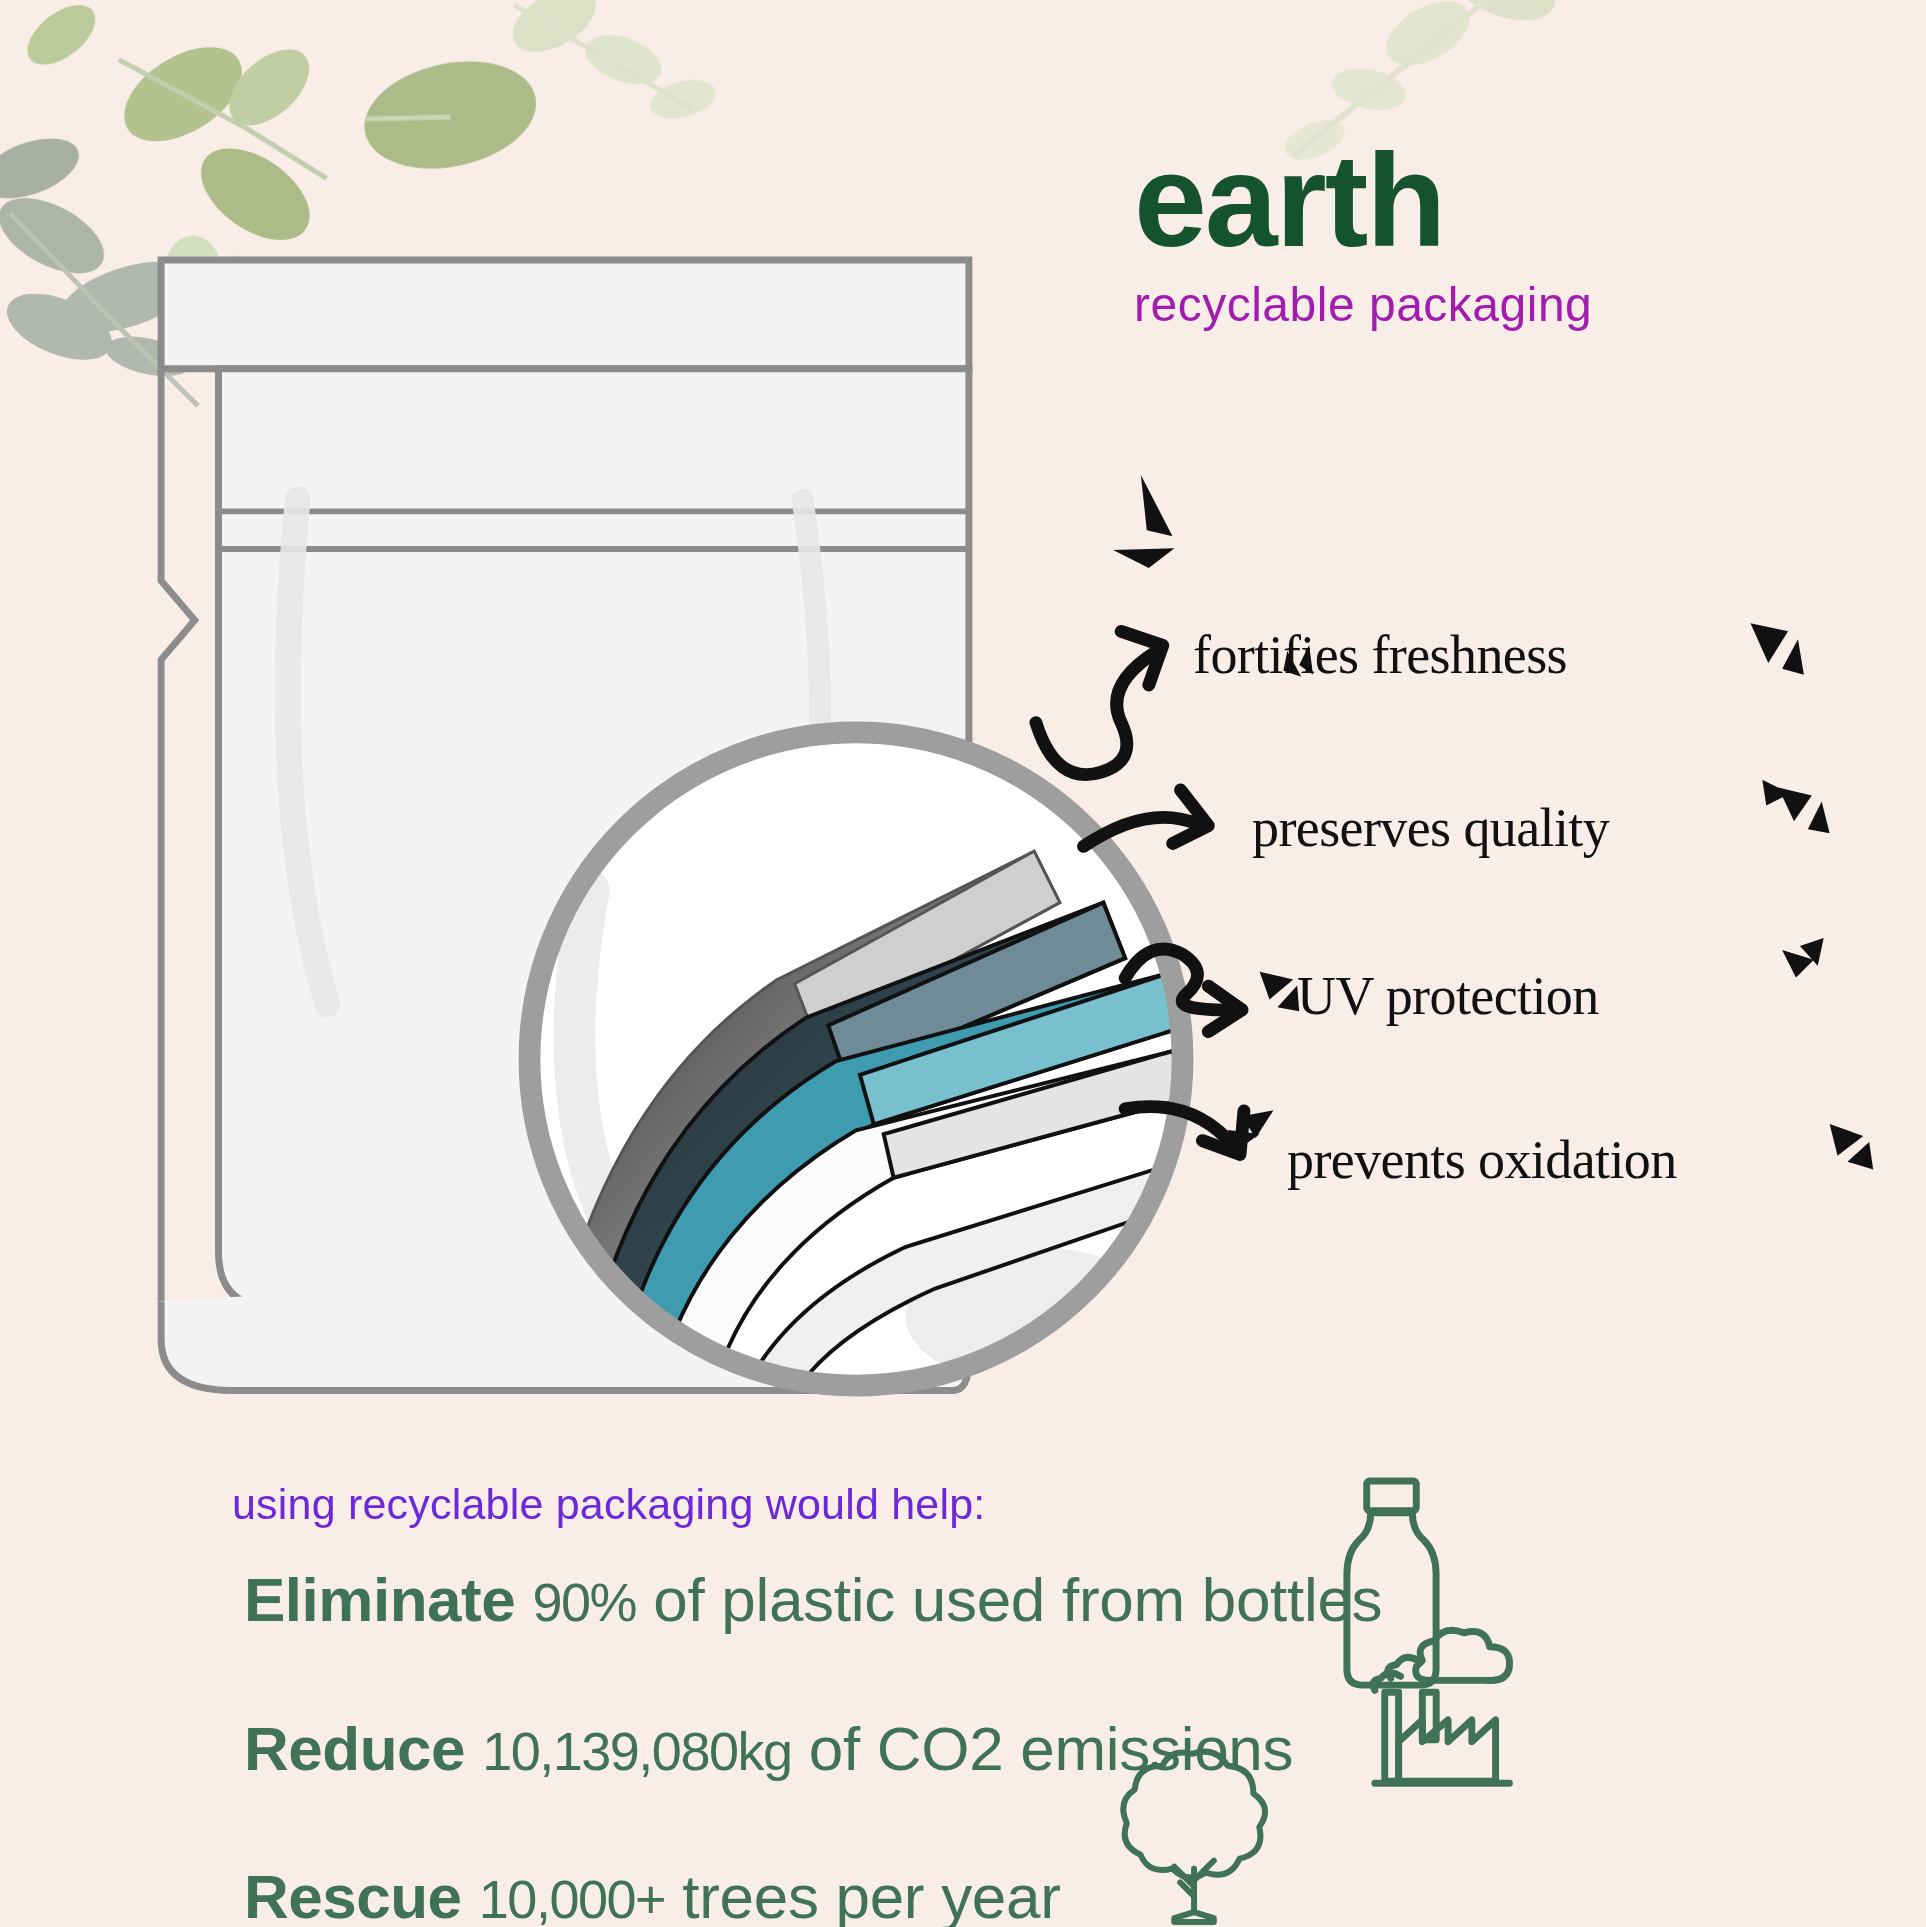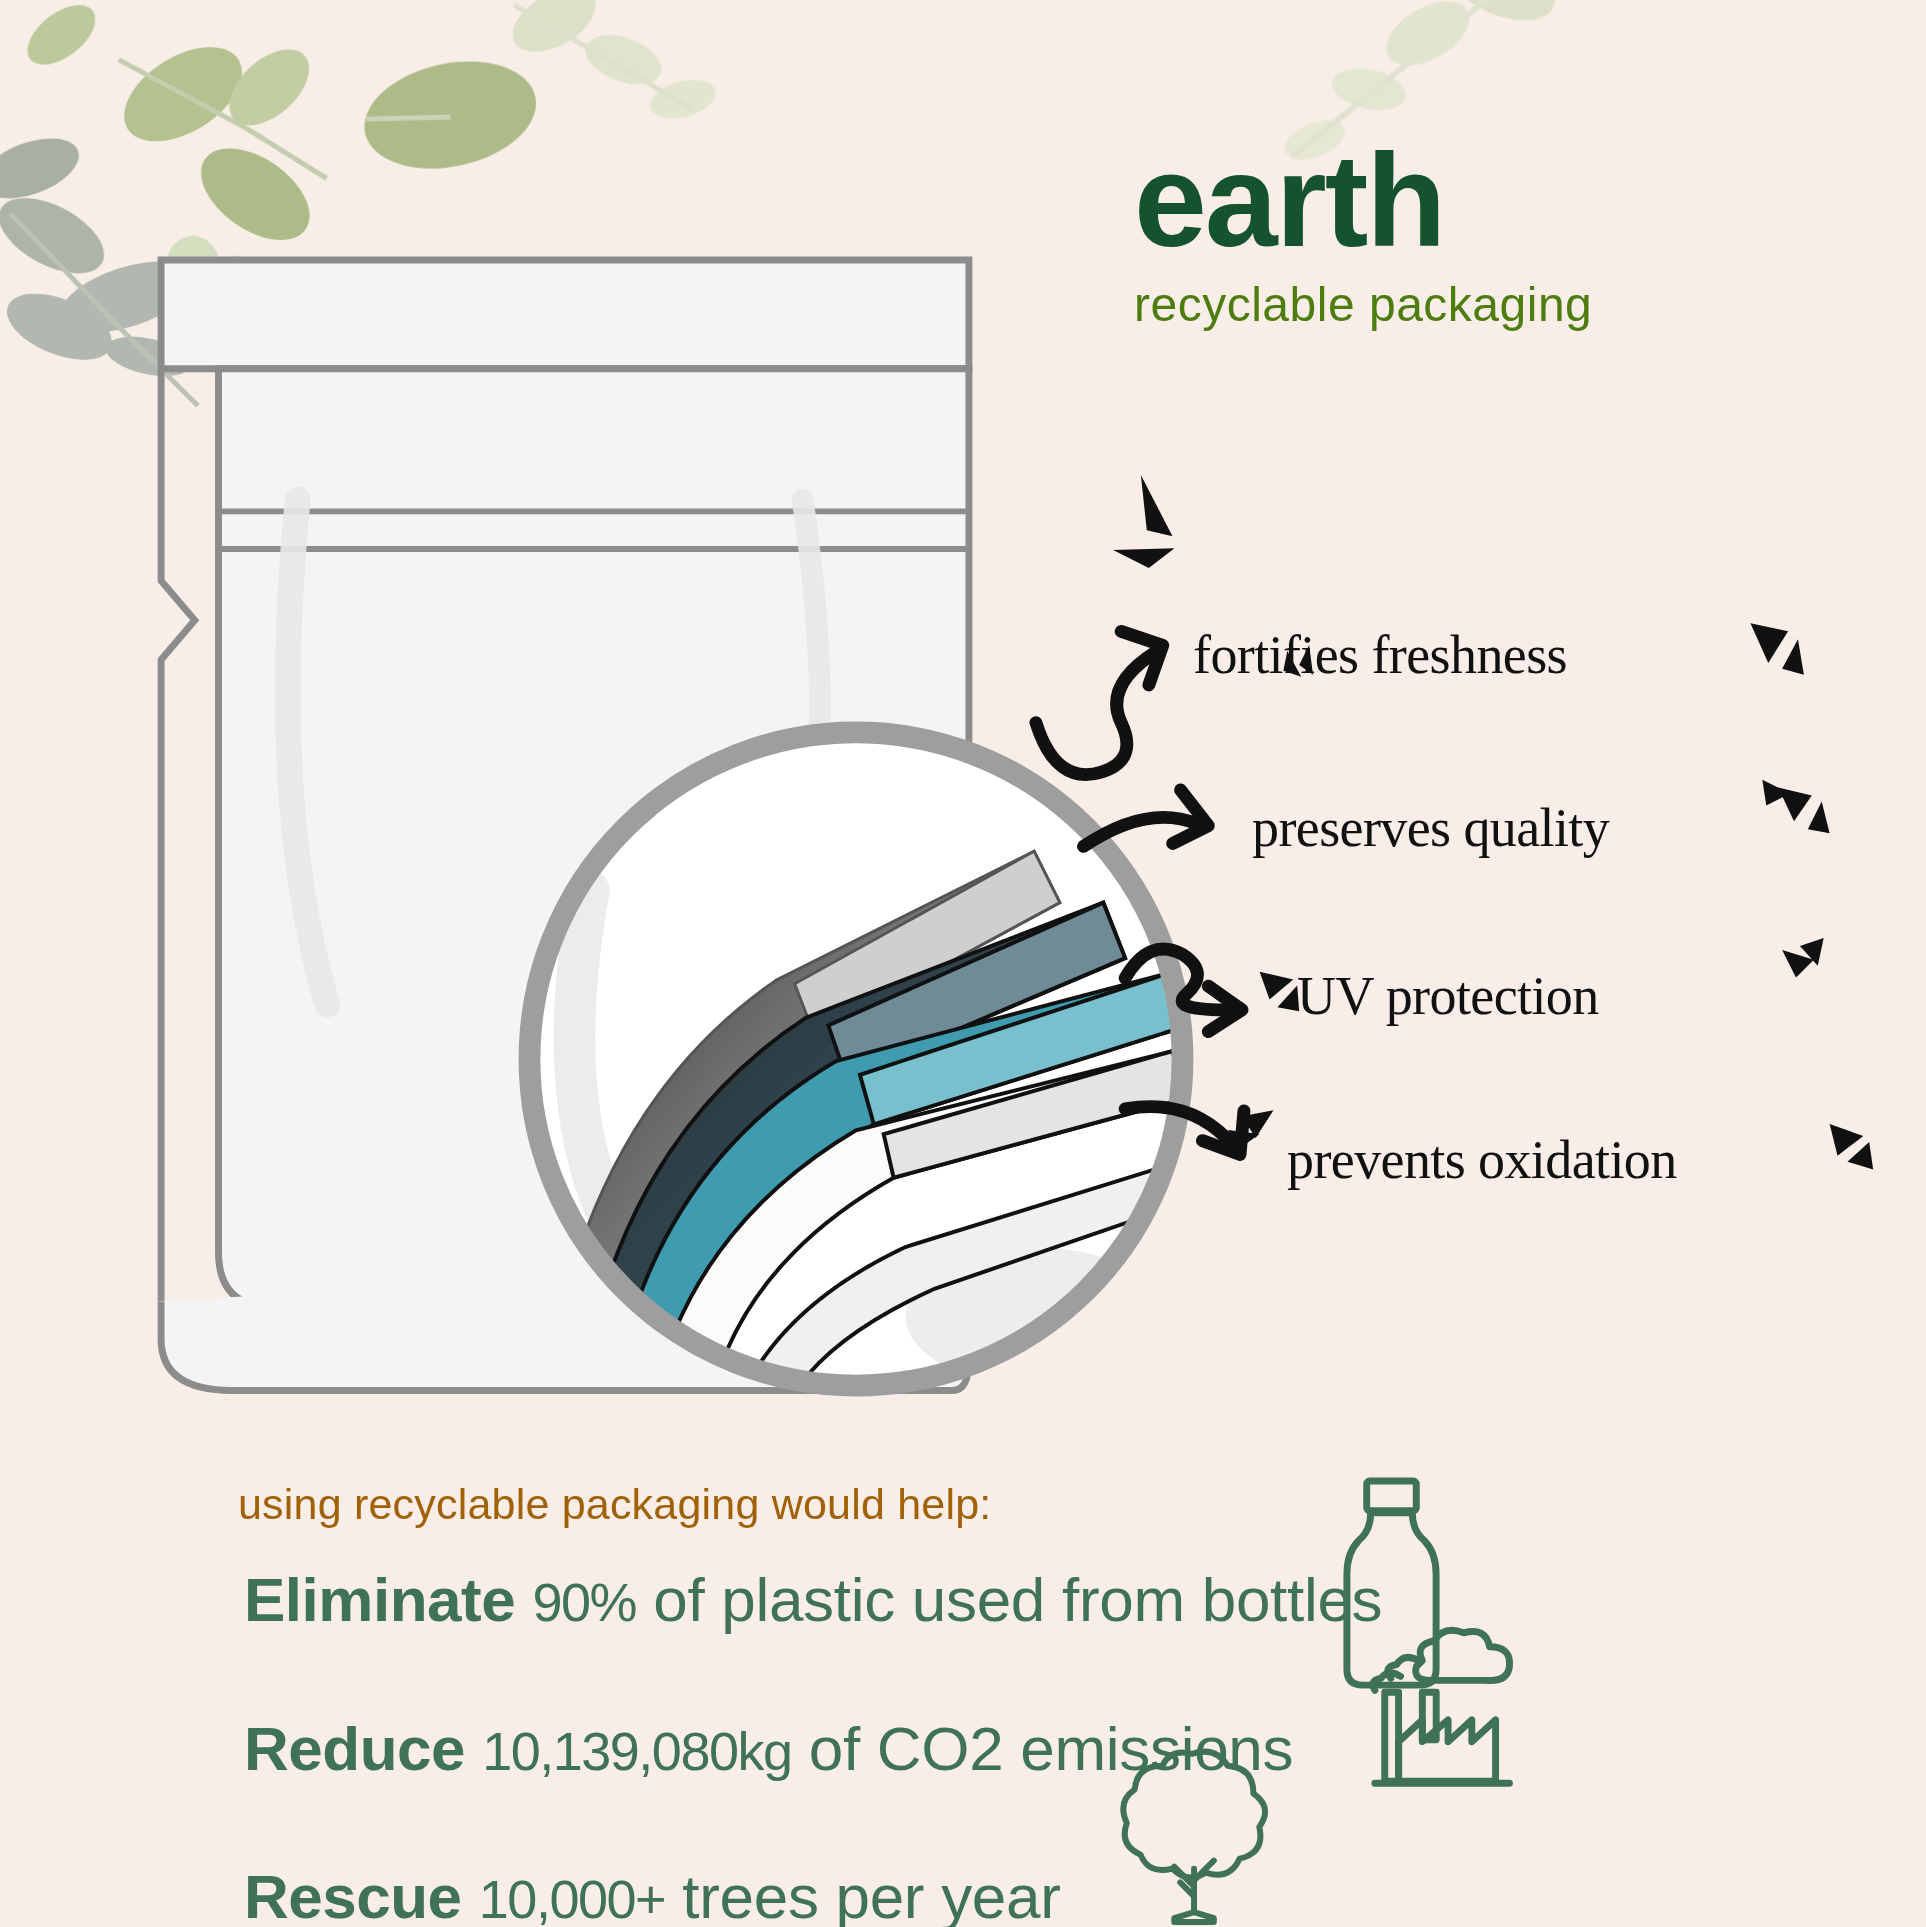--- a/index.html
+++ b/index.html
@@ -21,38 +21,38 @@
   .headline{position:absolute;left:1134px;top:139px;width:782px;}
   .h-earth{
     font-size:131px;font-weight:700;color:#14532d;line-height:.95;
     letter-spacing:-2px;
   }
   .h-friendly{
     font-size:166px;font-weight:400;color:#45785b;line-height:.92;
     letter-spacing:-3px;margin-top:4px;
   }
   .h-sub{
-    font-size:48px;font-weight:400;color:#4d7c0f;letter-spacing:0.5px;
+    font-size:48px;font-weight:400;color:#a21caf;letter-spacing:0.5px;
     margin-top:14px;
   }
 
   
   .feature{
     position:absolute;
     font-size:54px;color:#111;white-space:nowrap;letter-spacing:-0.6px;font-family:Liberation Serif, serif;
   }
   .f0{left:1193px;top:624px;}
   .f1{left:1252px;top:797px;}
   .f2{left:1297px;top:965px;}
   .f3{left:1287px;top:1129px;}
 
   
   .stats-lead{
-    position:absolute;left:238px;top:1480px;
-    font-size:43px;color:#a16207;letter-spacing:0.2px;
+    position:absolute;left:232px;top:1480px;
+    font-size:43px;color:#6d28d9;letter-spacing:0.2px;
   }
   .stat{
     position:absolute;left:244px;
     font-size:62px;color:#3f7257;white-space:nowrap;
   }
   .stat .verb{font-weight:700;letter-spacing:-0.5px;text-align:right;}
   .stat .num{font-weight:400;font-size:54px;letter-spacing:-1.5px;}
   .stat .tail{font-weight:400;letter-spacing:-0.3px;margin-top:8px;}
   .s0{top:1564px;}
   .s1{top:1713px;}

